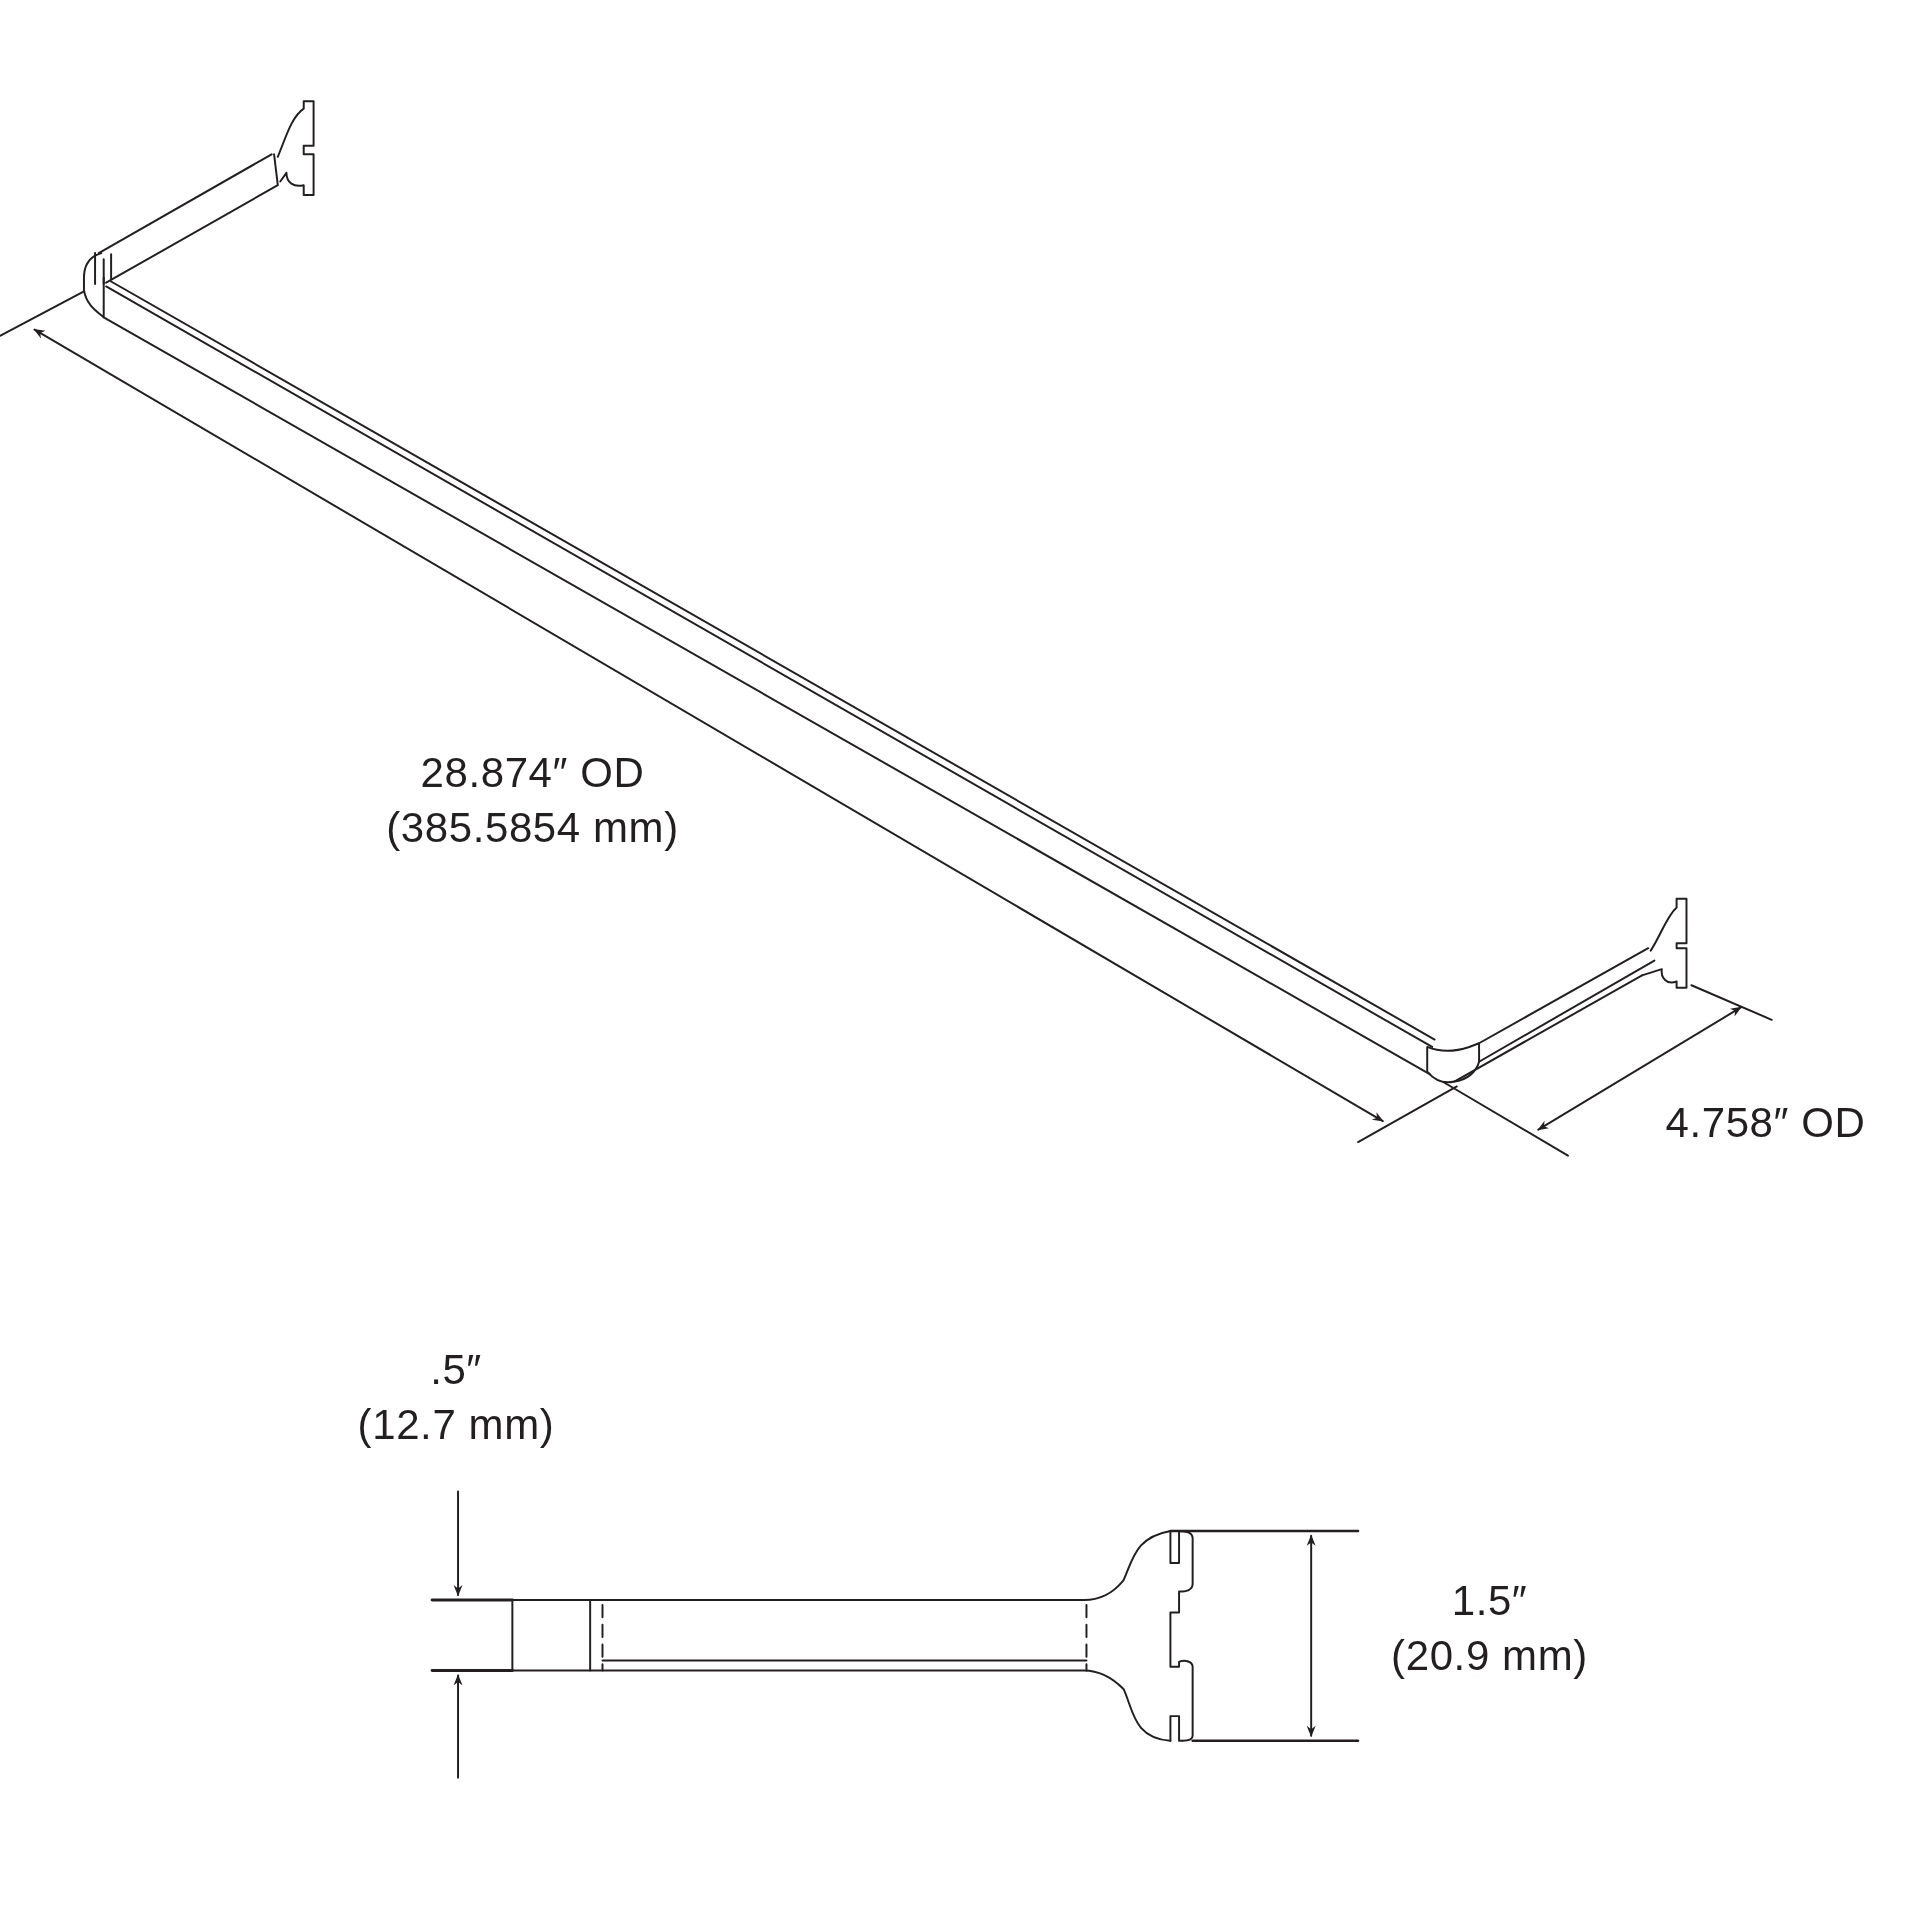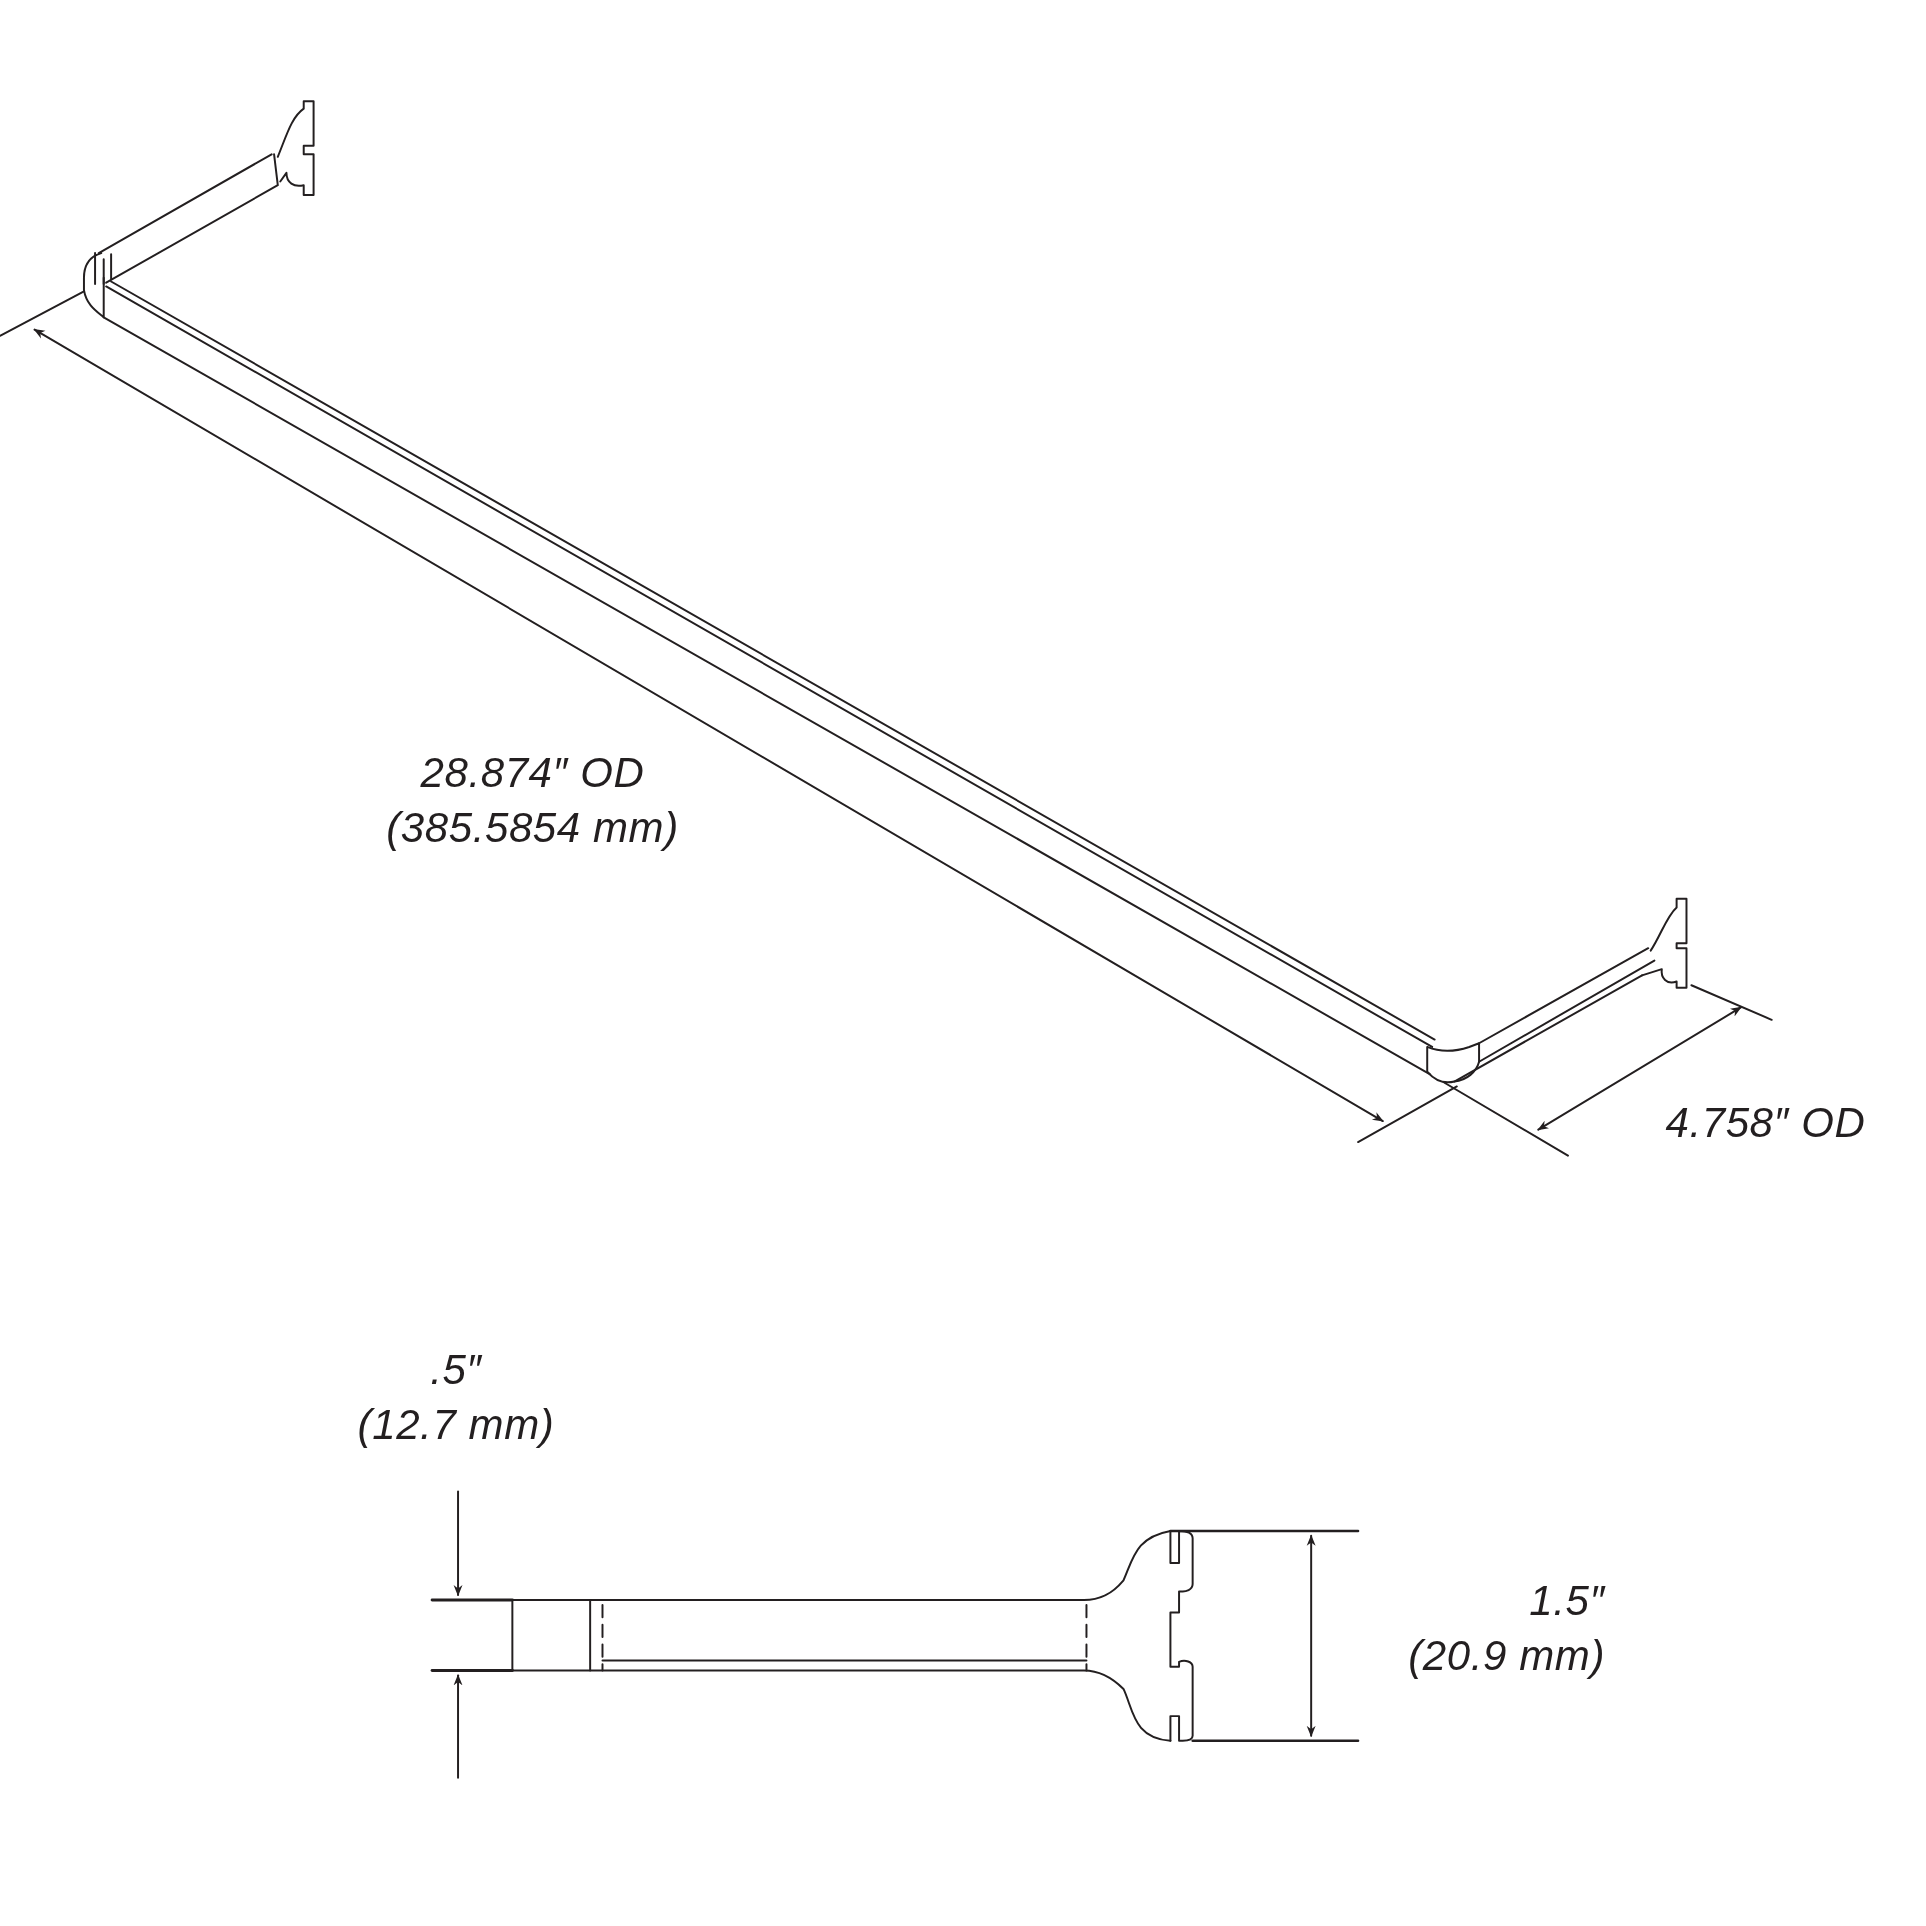--- a/index.html
+++ b/index.html
@@ -1,19 +1,19 @@
 <!DOCTYPE html>
 <html style="font-size:10.3px"><head>
 <meta charset="utf-8">
 <style>
   html, body { margin:0; padding:0; background:#ffffff; }
   body { width:1926px; height:1926px; position:relative; overflow:hidden; }
   svg.drawing { position:absolute; left:0; top:0; width:1926px; height:1926px; }
   .lbl { position:absolute; font-family:"Liberation Sans", sans-serif; color:#231f20; text-align:center; font-weight:400; letter-spacing:0.6px; white-space:nowrap; }
-  .lbl div { line-height:55px; font-size:42px;font-style:italic; }
+  .lbl div { line-height:55px; font-size:42px; }
 </style>
 </head>
 <body>
 
 <svg class="drawing" viewBox="0 0 1560 1560" xmlns="http://www.w3.org/2000/svg" fill="none" stroke="#231f20" stroke-linecap="round" stroke-linejoin="round">
   <defs>
     <marker id="ah" viewBox="0 0 10 10" refX="9" refY="5" markerWidth="9" markerHeight="9" orient="auto-start-reverse" markerUnits="userSpaceOnUse">
       <path d="M0,1 L10,5 L0,9 L3,5 Z" fill="#231f20" stroke="none"></path>
     </marker>
   </defs>
@@ -72,17 +72,17 @@
 
 <div class="lbl" style="left:1605px; top:1079px; width:321px;margin-top:16px;">
   <div>4.758″ OD</div>
 </div>
 
 <div class="lbl" style="left:334px; top:1342px; width:244px;">
   <div>.5″</div>
   <div>(12.7 mm)</div>
 </div>
 
-<div class="lbl" style="left:1374px; top:1573px; width:231px; text-align:right;">
+<div class="lbl" style="left:1374px; top:1573px; width:231px; text-align:center;">
   <div>1.5″</div>
   <div>(20.9 mm)</div>
 </div>
 
 
 </body></html>

